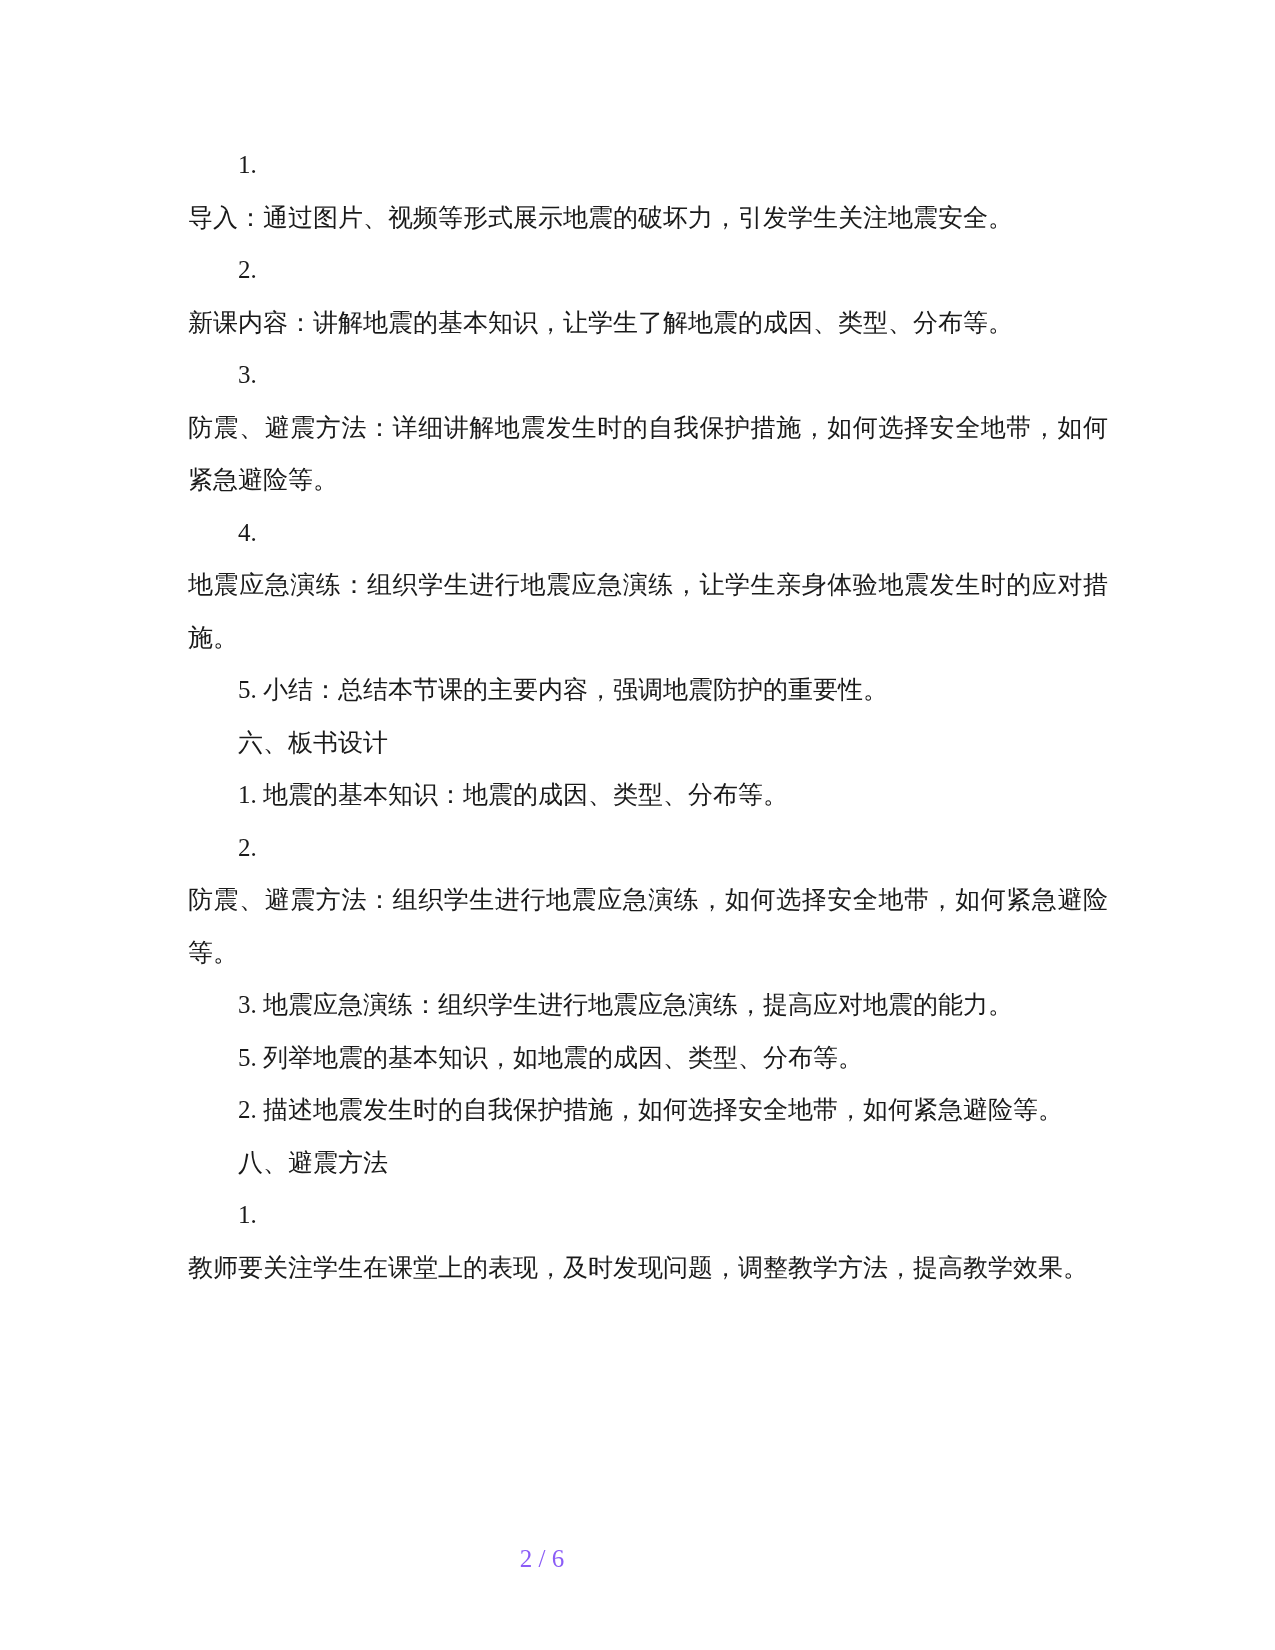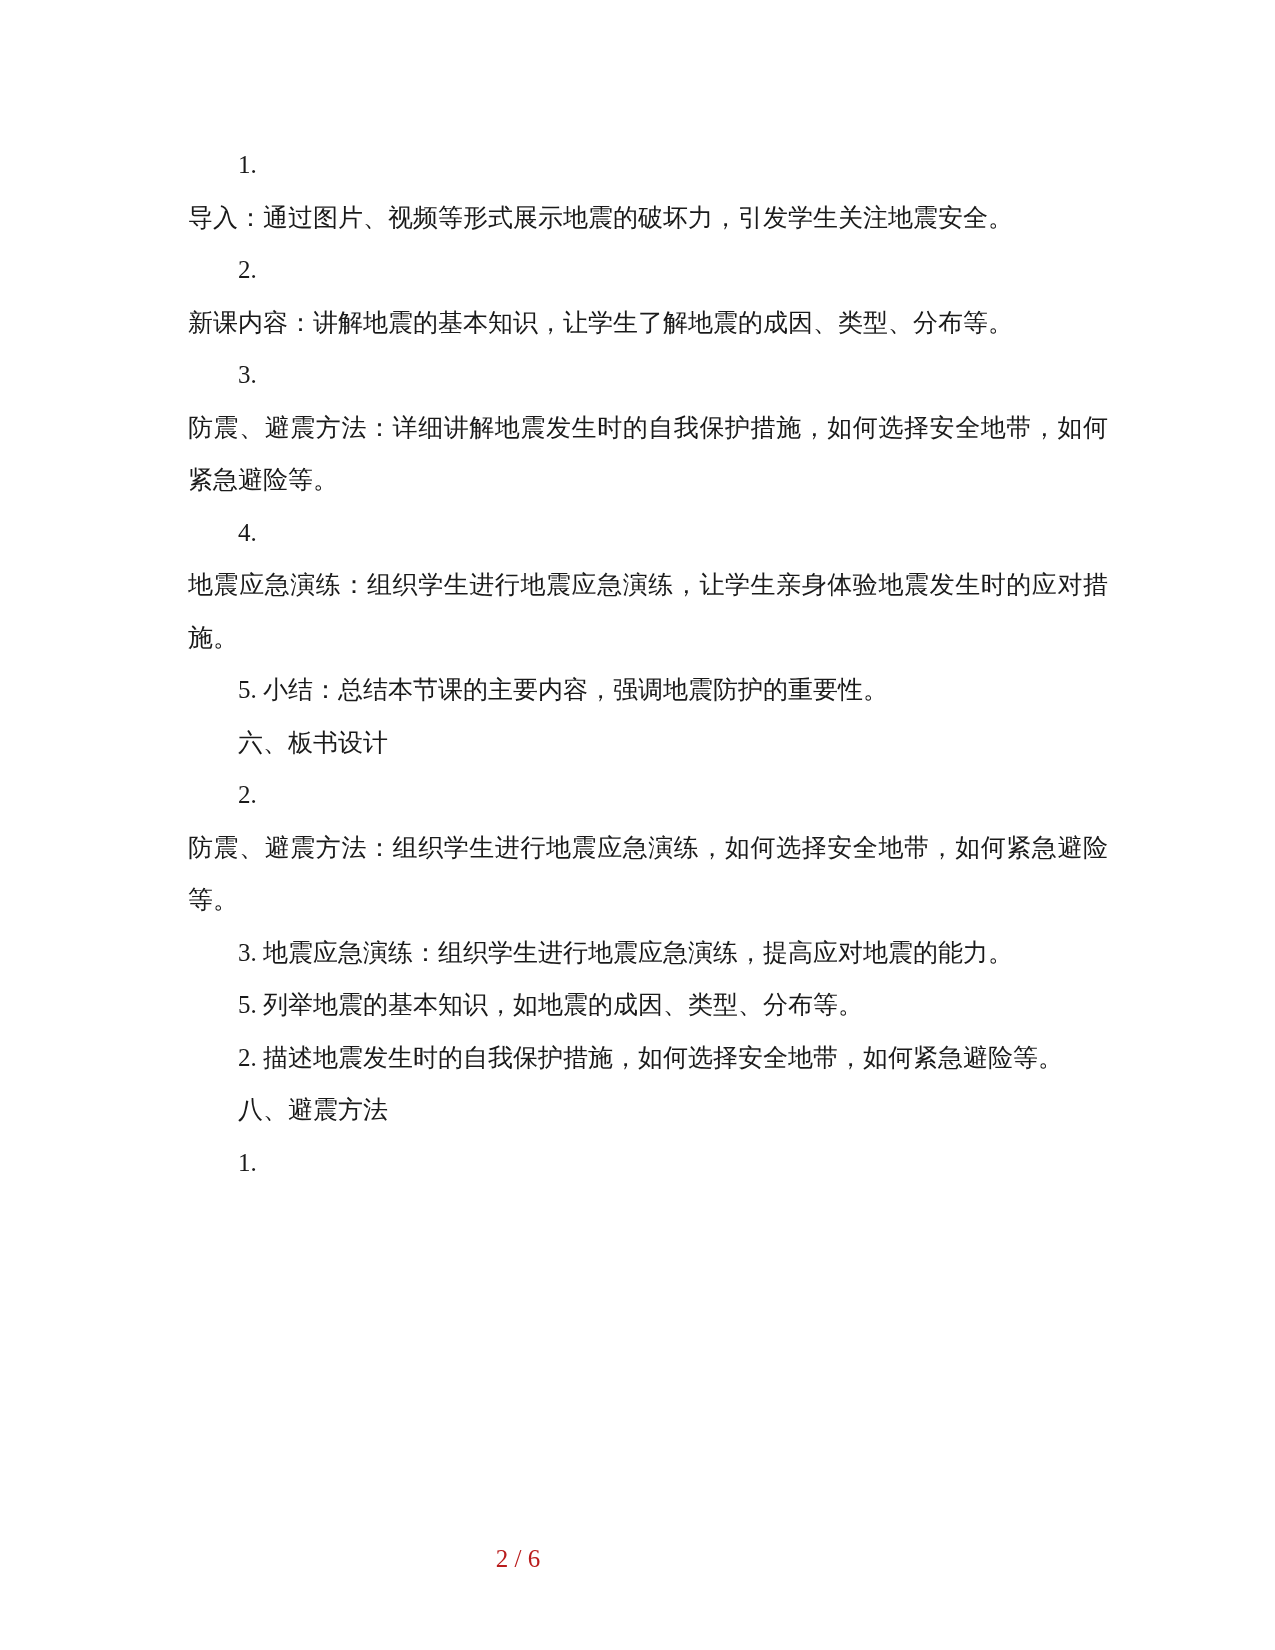--- a/index.html
+++ b/index.html
@@ -34,40 +34,43 @@
     text-indent: 50px;
   }
   .footer {
     position: absolute;
     top: 1543px;
     left: 0;
     width: 1036px;
     text-align: center;
     font-size: 25px;
     line-height: 32px;
-    color: #b91c1c;
+    color: #8b5cf6;
+    padding-left: 24px;
   }
 </style>
 </head>
 <body>
 
 <div class="page">
   <div class="content">
     <p class="para indent">1.</p>
     <p class="para">导入：通过图片、视频等形式展示地震的破坏力，引发学生关注地震安全。</p>
     <p class="para indent">2.</p>
     <p class="para">新课内容：讲解地震的基本知识，让学生了解地震的成因、类型、分布等。</p>
     <p class="para indent">3.</p>
     <p class="para">防震、避震方法：详细讲解地震发生时的自我保护措施，如何选择安全地带，如何紧急避险等。</p>
     <p class="para indent">4.</p>
     <p class="para">地震应急演练：组织学生进行地震应急演练，让学生亲身体验地震发生时的应对措施。</p>
     <p class="para indent">5.  小结：总结本节课的主要内容，强调地震防护的重要性。</p>
     <p class="para indent">六、板书设计</p>
+    <p class="para indent">1.  地震的基本知识：地震的成因、类型、分布等。</p>
     <p class="para indent">2.</p>
     <p class="para">防震、避震方法：组织学生进行地震应急演练，如何选择安全地带，如何紧急避险等。</p>
     <p class="para indent">3.  地震应急演练：组织学生进行地震应急演练，提高应对地震的能力。</p>
     <p class="para indent">5.  列举地震的基本知识，如地震的成因、类型、分布等。</p>
     <p class="para indent">2.  描述地震发生时的自我保护措施，如何选择安全地带，如何紧急避险等。</p>
     <p class="para indent">八、避震方法</p>
     <p class="para indent">1.</p>
+    <p class="para">教师要关注学生在课堂上的表现，及时发现问题，调整教学方法，提高教学效果。</p>
   </div>
   <div class="footer">2 / 6</div>
 </div>
 
 </body></html>

